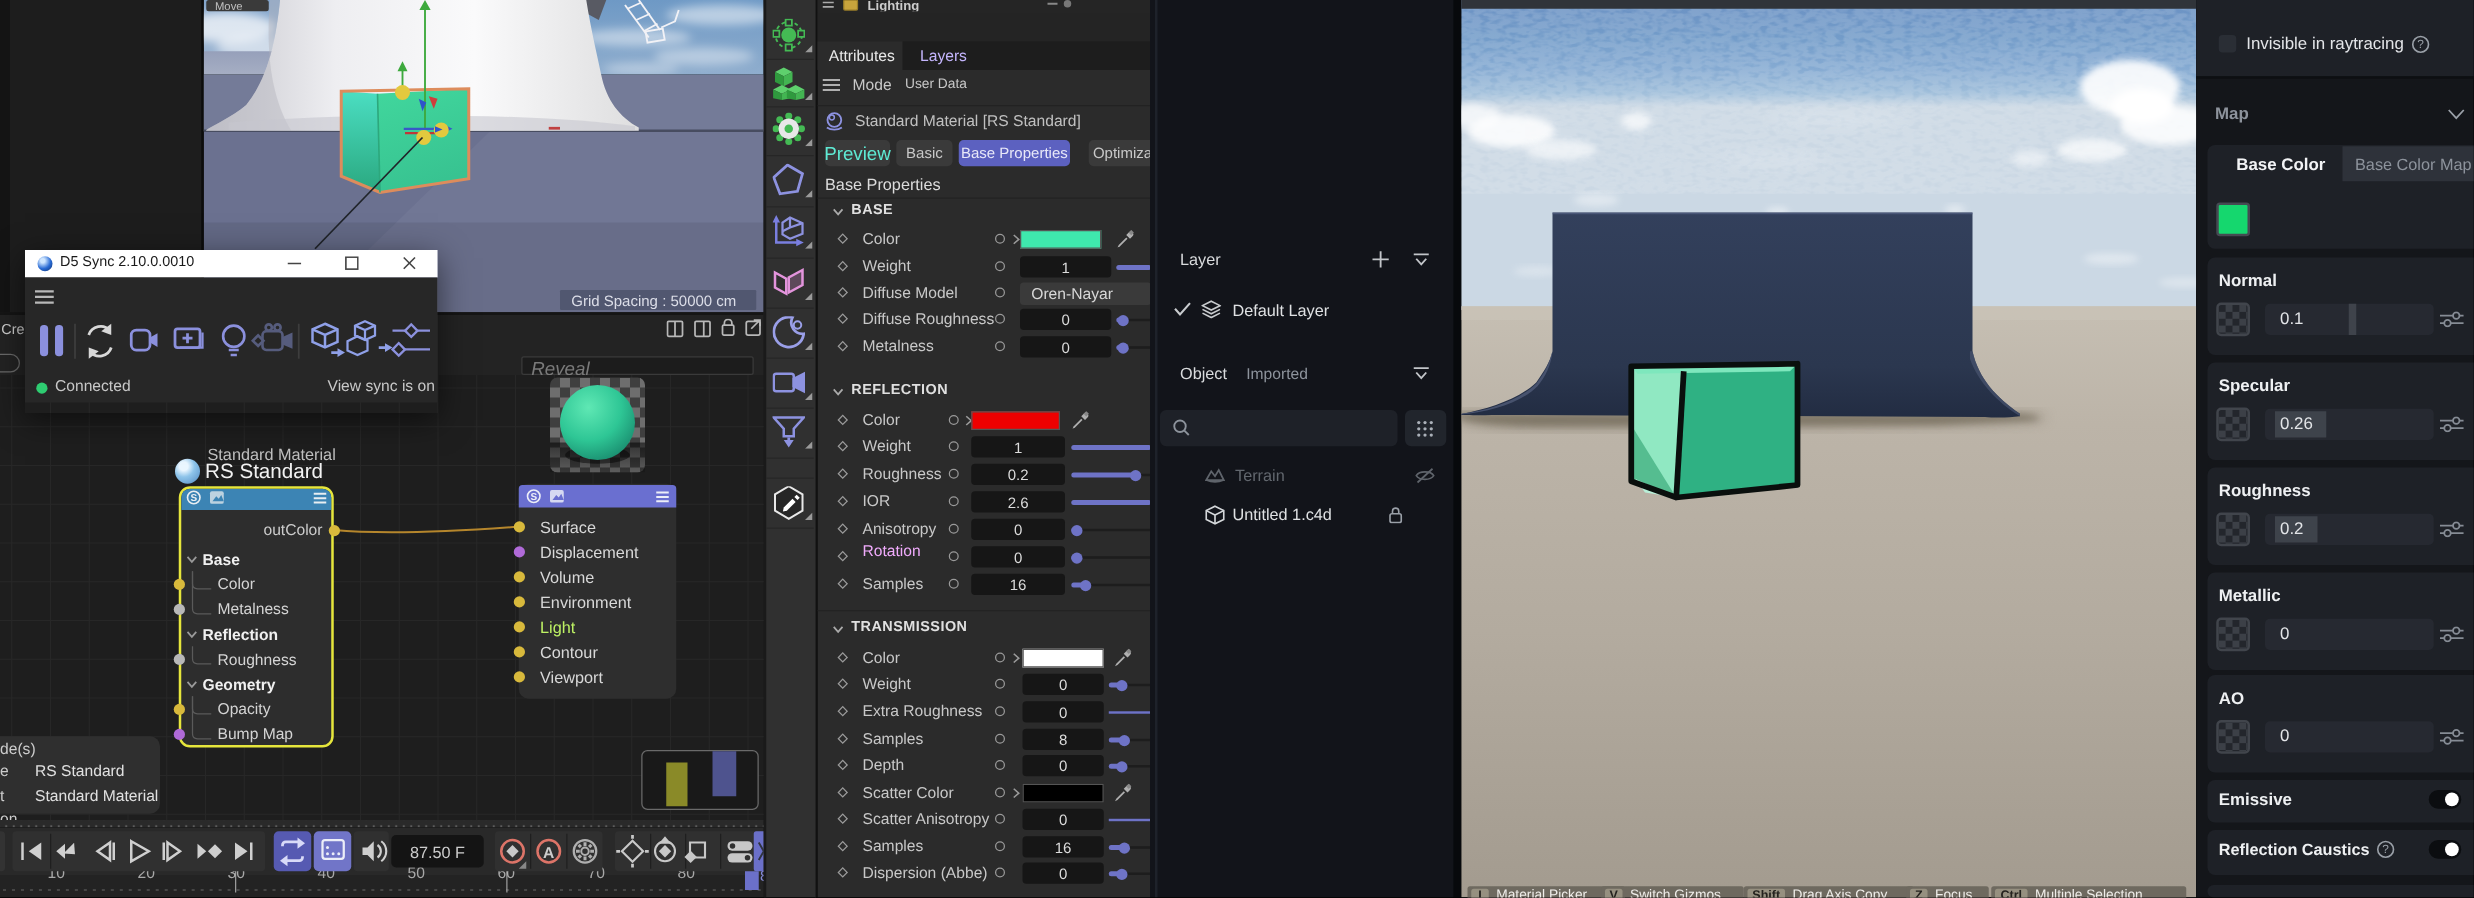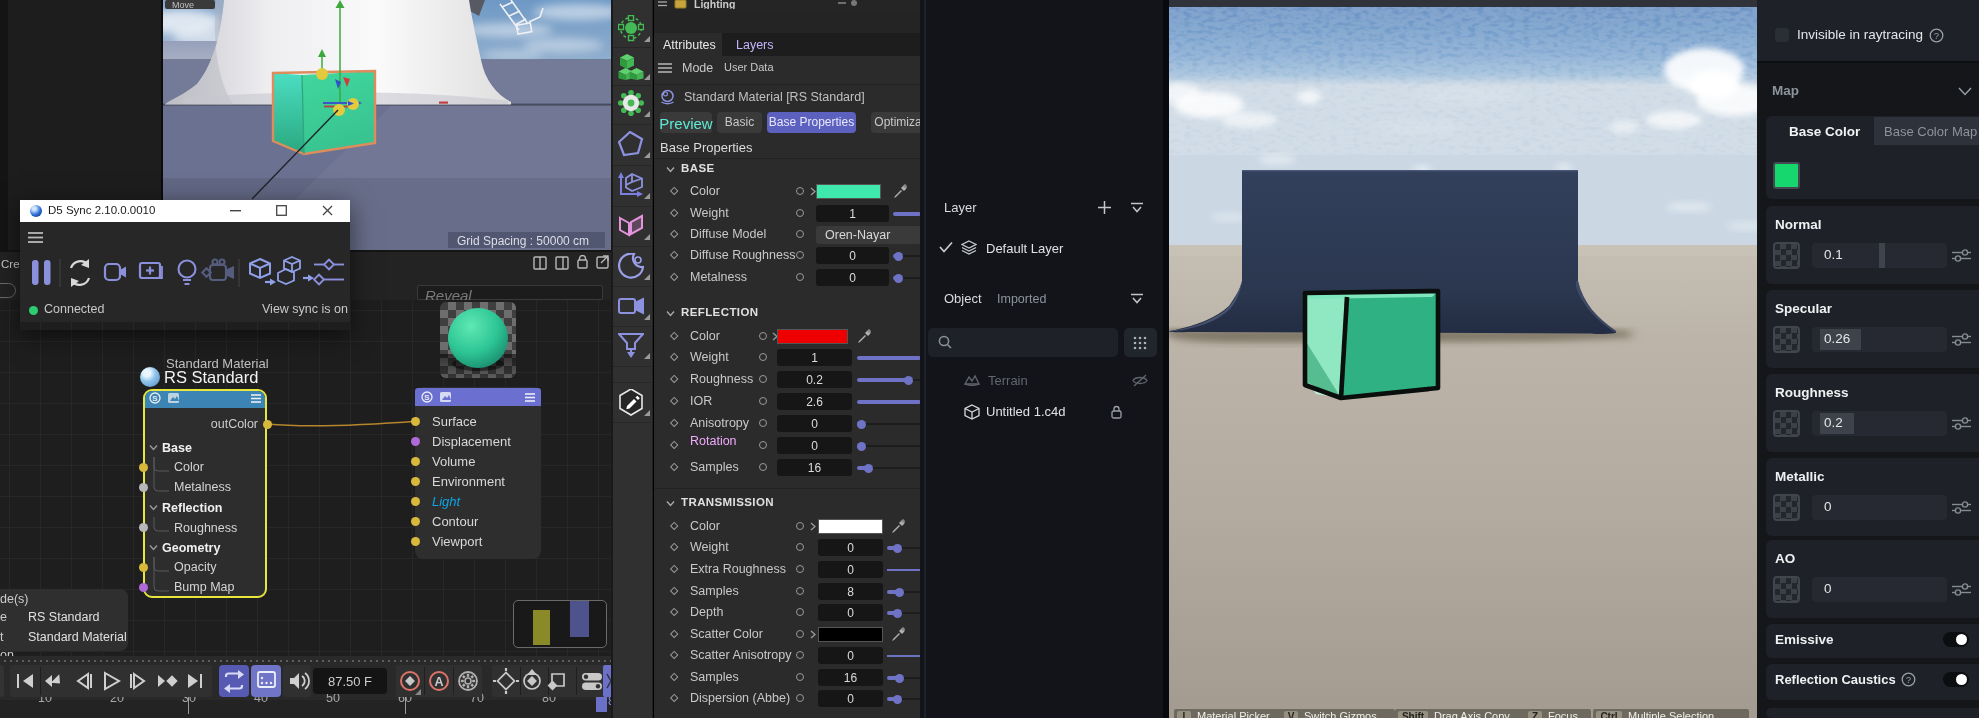--- a/index.html
+++ b/index.html
@@ -209,21 +209,21 @@
 </svg>
 <div class="a" style="left:410.5px;top:416.5px;width:9px;height:9px;border-radius:50%;background:#d8b93c"></div>
 <span class="txt" style="left:432px;top:414px;font-size:13px;color:#d8d8d8;">Surface</span>
 <div class="a" style="left:410.5px;top:436.5px;width:9px;height:9px;border-radius:50%;background:#b06ad8"></div>
 <span class="txt" style="left:432px;top:434px;font-size:13px;color:#d8d8d8;">Displacement</span>
 <div class="a" style="left:410.5px;top:456.5px;width:9px;height:9px;border-radius:50%;background:#d8b93c"></div>
 <span class="txt" style="left:432px;top:454px;font-size:13px;color:#d8d8d8;">Volume</span>
 <div class="a" style="left:410.5px;top:476.5px;width:9px;height:9px;border-radius:50%;background:#d8b93c"></div>
 <span class="txt" style="left:432px;top:474px;font-size:13px;color:#d8d8d8;">Environment</span>
 <div class="a" style="left:410.5px;top:496.5px;width:9px;height:9px;border-radius:50%;background:#d8b93c"></div>
-<span class="txt" style="left:432px;top:494px;font-size:13px;color:#0ea5e9;font-style:italic;">Light</span>
+<span class="txt" style="left:432px;top:494px;font-size:13px;color:#bef264;">Light</span>
 <div class="a" style="left:410.5px;top:516.5px;width:9px;height:9px;border-radius:50%;background:#d8b93c"></div>
 <span class="txt" style="left:432px;top:514px;font-size:13px;color:#d8d8d8;">Contour</span>
 <div class="a" style="left:410.5px;top:536.5px;width:9px;height:9px;border-radius:50%;background:#d8b93c"></div>
 <span class="txt" style="left:432px;top:534px;font-size:13px;color:#d8d8d8;">Viewport</span>
 <div class="a" style="left:0;top:589px;width:128px;height:62px;background:#2f2f2f;border-radius:0 8px 8px 0">
 <span class="txt" style="left:0;top:3px;font-size:12.5px;color:#cccccc">de(s)</span>
 <span class="txt" style="left:0;top:21px;font-size:12.5px;color:#cccccc">e</span>
 <span class="txt" style="left:28px;top:21px;font-size:12.5px;color:#e0e0e0">RS Standard</span>
 <span class="txt" style="left:0;top:41px;font-size:12.5px;color:#cccccc">t</span>
 <span class="txt" style="left:28px;top:41px;font-size:12.5px;color:#e0e0e0">Standard Material</span>

